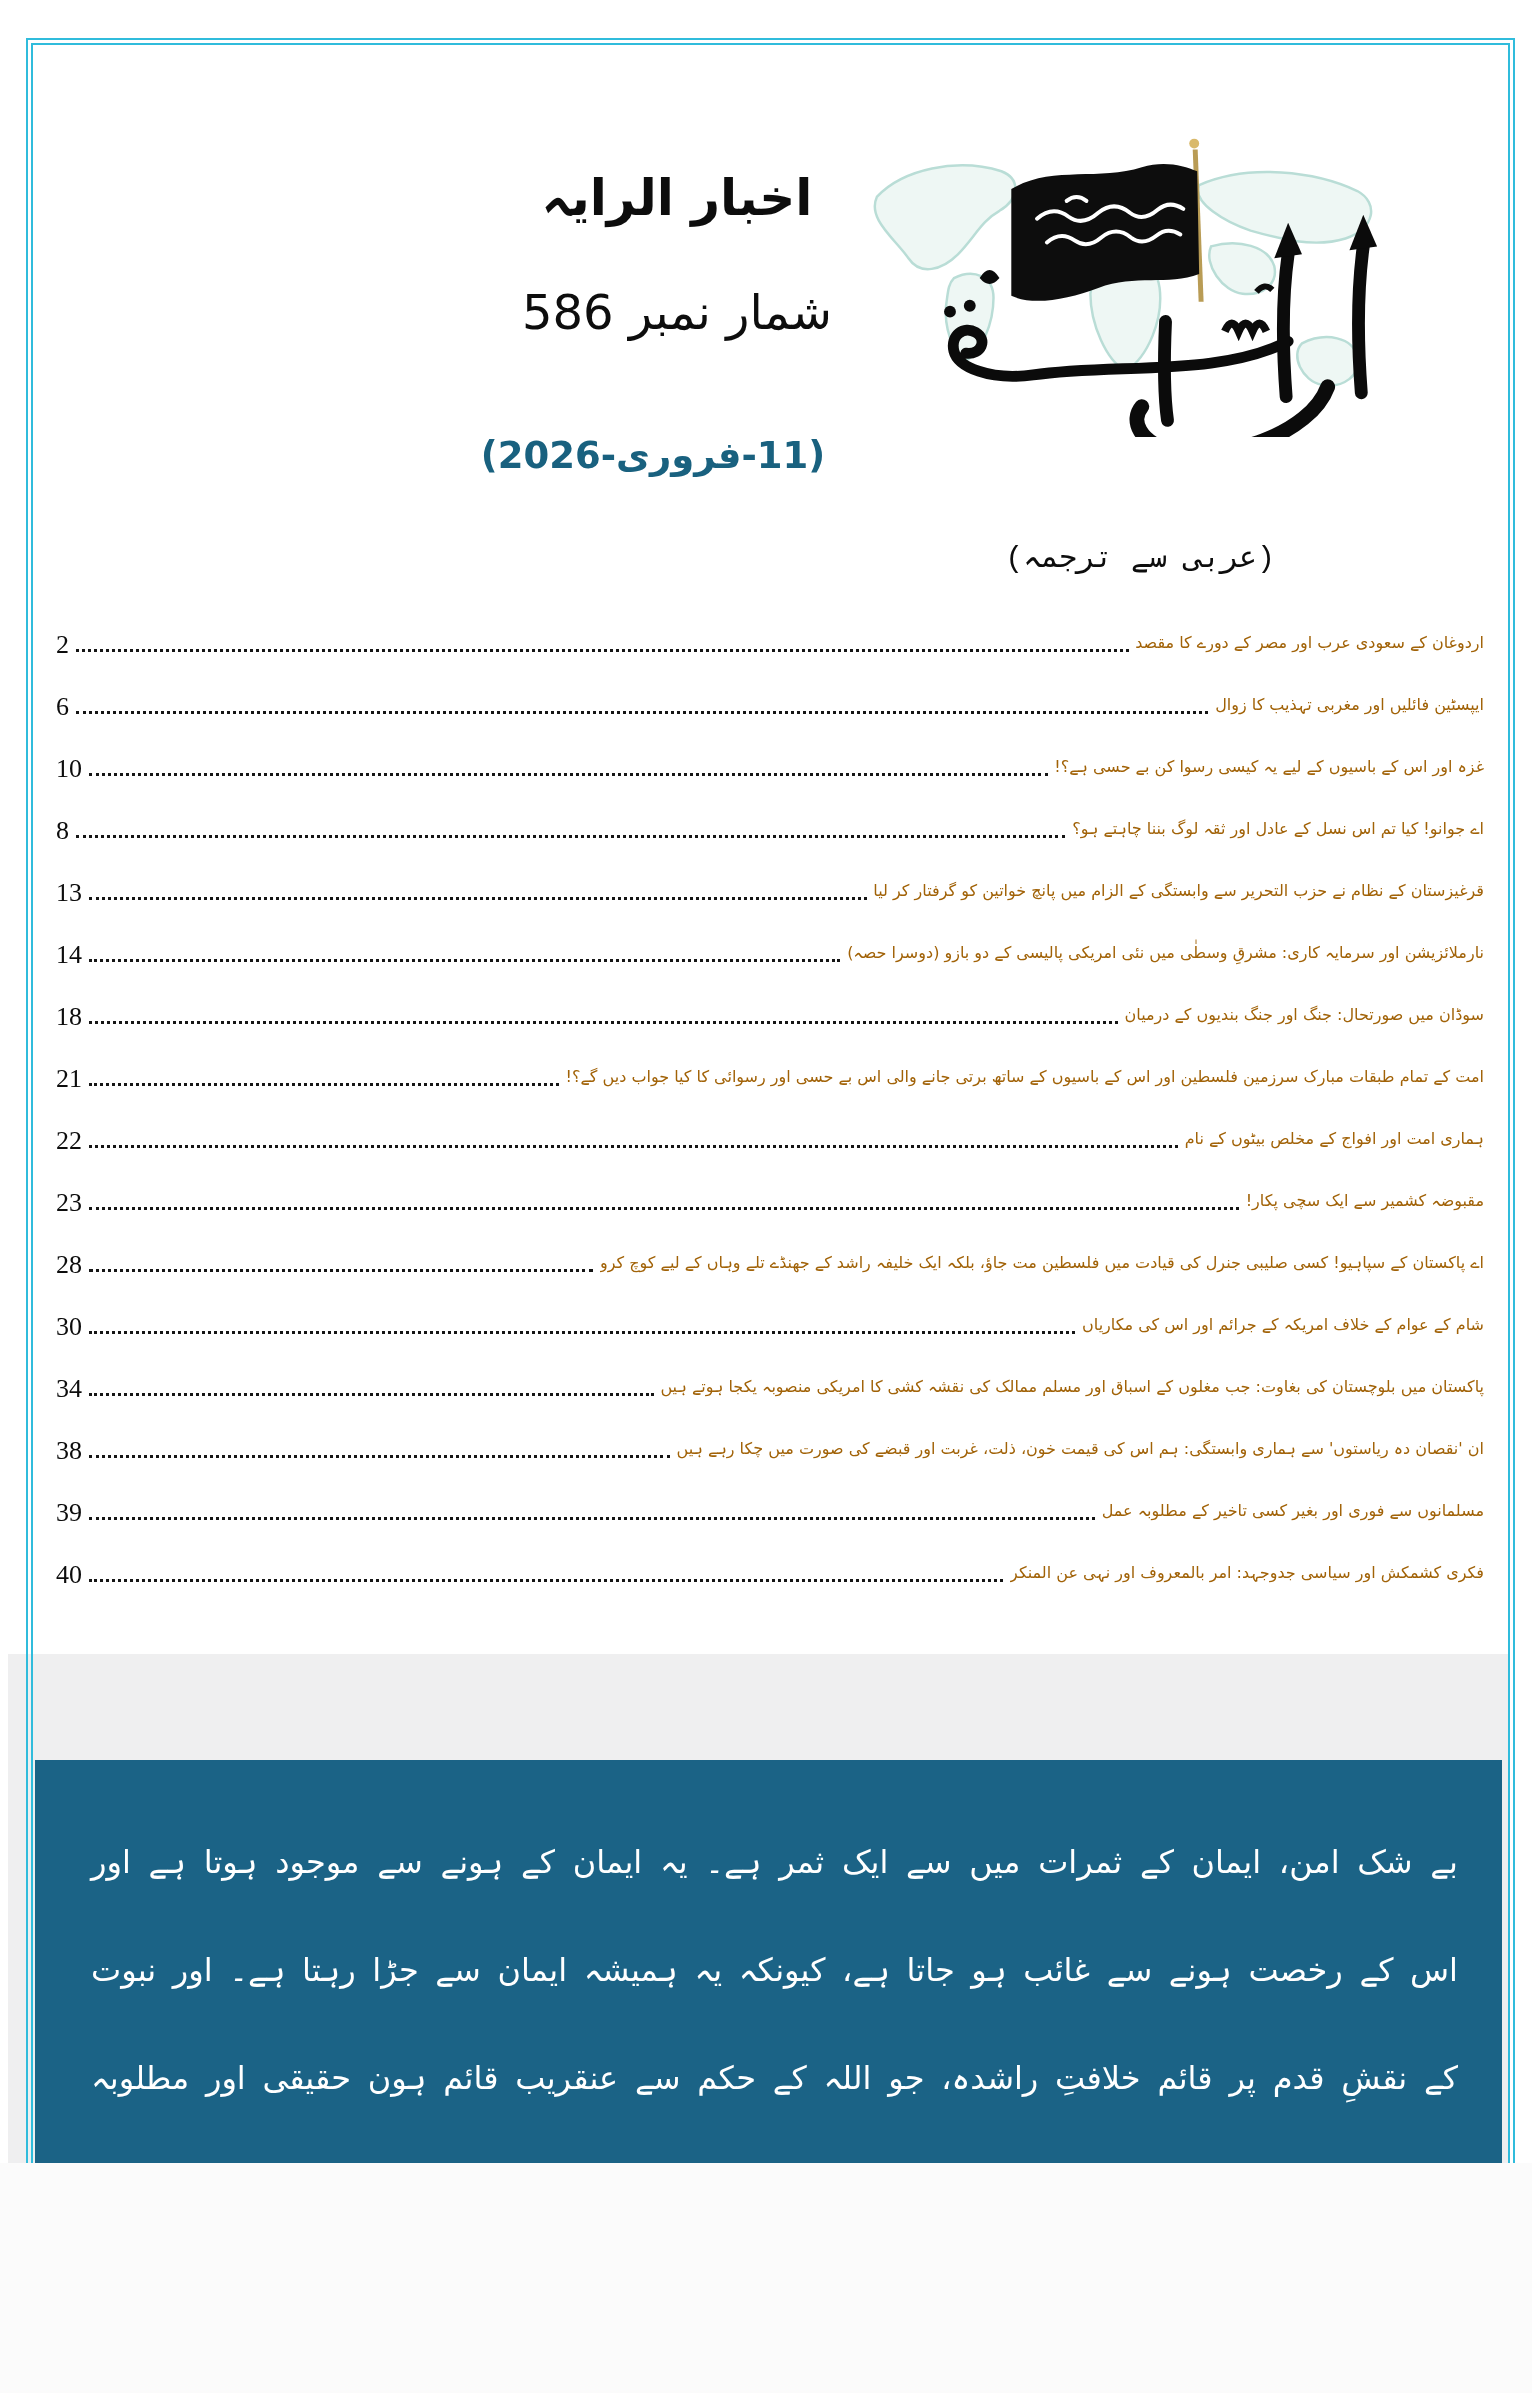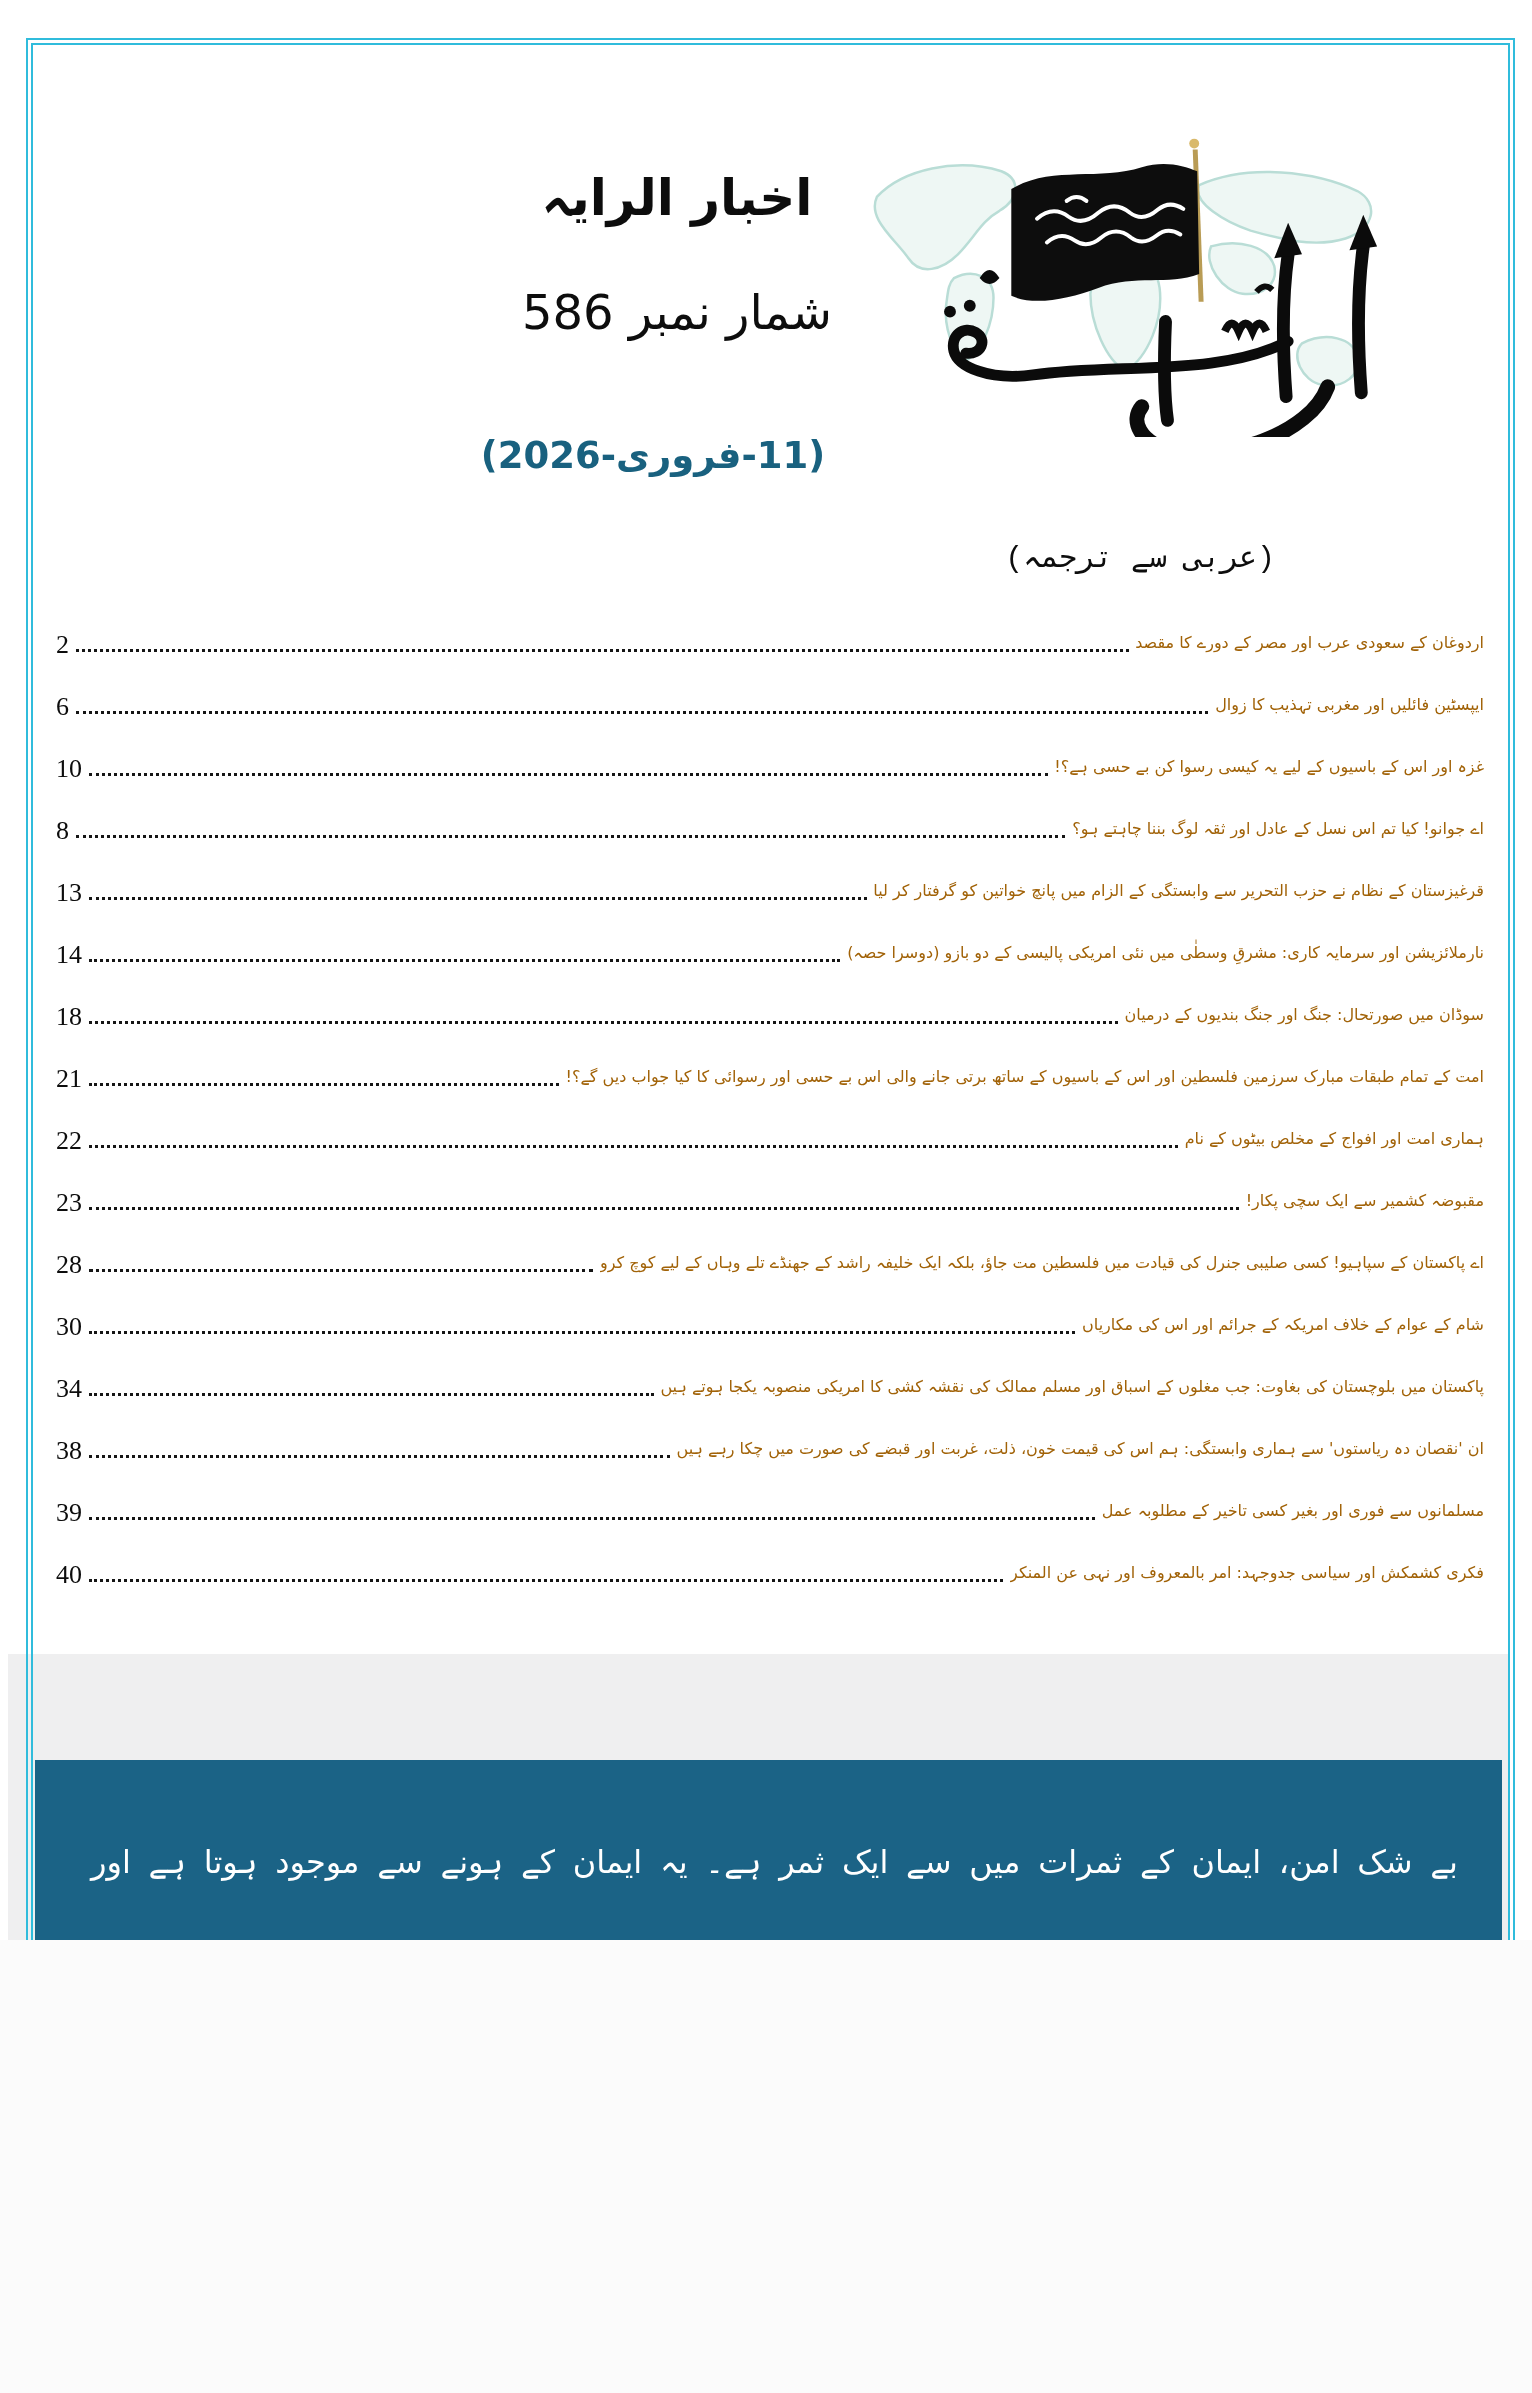--- a/index.html
+++ b/index.html
@@ -1,17 +1,17 @@
 <!DOCTYPE html>
 <html lang="ur"><head>
 <meta charset="utf-8">
 <style>
   html,body { margin:0; padding:0; background:#fbfbfb; }
   .page {
-    position:relative; width:1532px; height:1940px;
+    position:relative; width:1532px; height:2163px;
     background:#ffffff; overflow:hidden;
     font-family:"DejaVu Sans", sans-serif;
   }
   .frame {
     position:absolute; left:26px; top:38px; width:1489px; height:2327px;
     border:7.7px double #30bcdc; box-sizing:border-box; z-index:6; pointer-events:none;
   }
   
   .m-title {
     position:absolute; top:169px; left:384px; width:586px;

